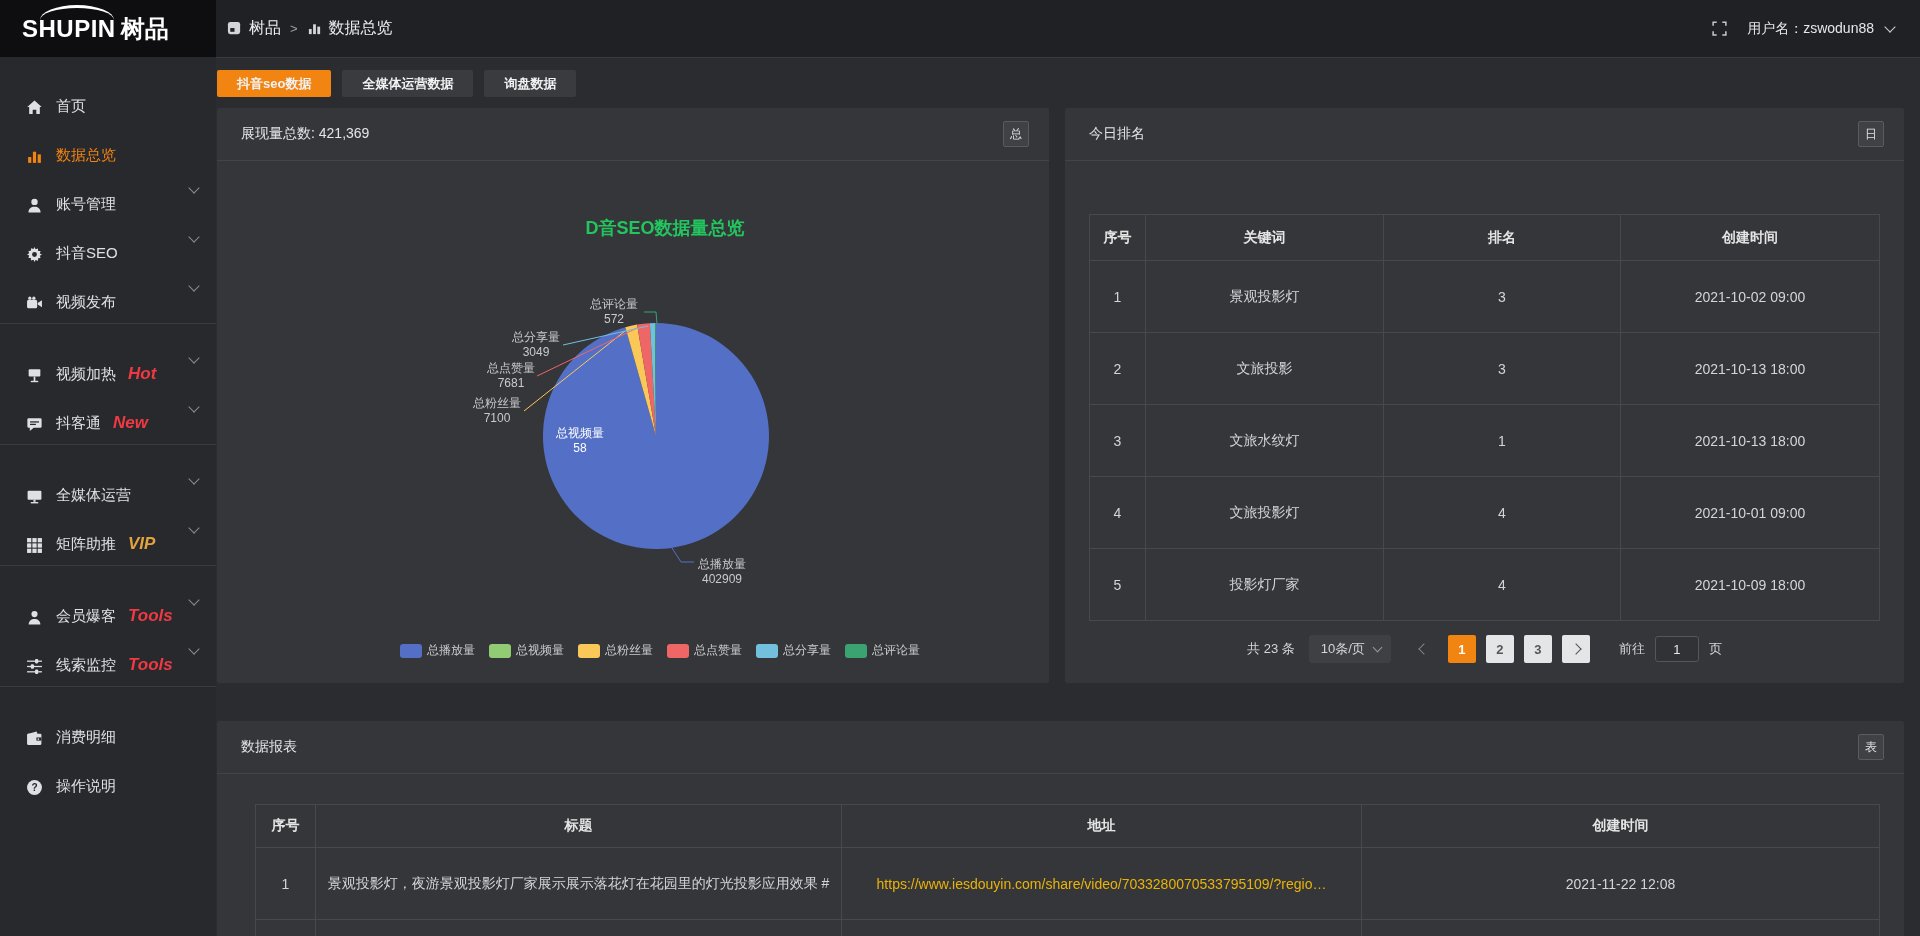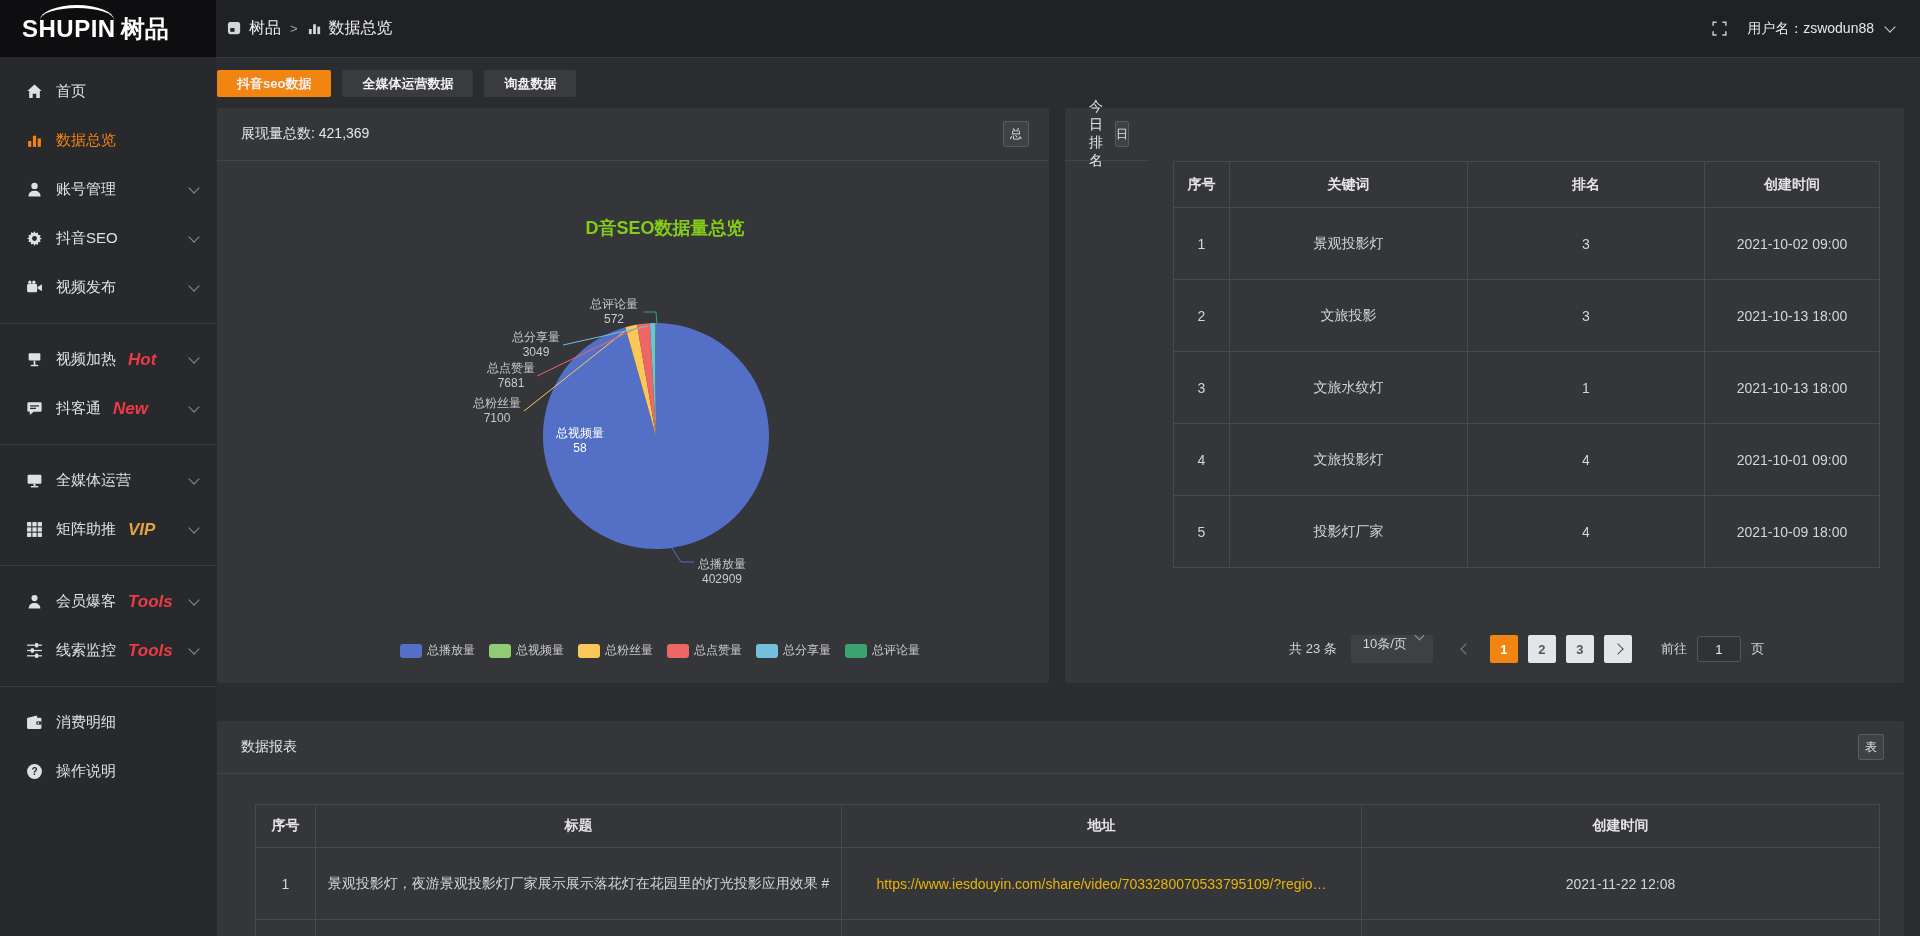--- a/index.html
+++ b/index.html
@@ -8,21 +8,21 @@
   .app{display:flex;height:100%;}
 
   
   .sidebar{width:216px;flex:0 0 216px;background:#28292d;display:flex;flex-direction:column;}
   .logo{height:57px;flex:0 0 57px;background:#0e0e10;display:flex;align-items:center;padding-left:22px;position:relative;}
   .logo-en{color:#fff;font-size:24px;font-weight:800;letter-spacing:.5px;}
   .logo-cn{color:#fff;font-size:24px;font-weight:800;margin-left:5px;}
   .logo-arc{position:absolute;left:40px;top:5px;width:74px;height:12px;border-top:3px solid #fff;
             border-radius:50% 50% 0 0/100% 100% 0 0;}
   .side-nav{padding-top:10px;}
-  .nav-item{height:49px;display:flex;align-items:center;padding:0 14px 0 26px;cursor:pointer;
+  .nav-item{height:49px;display:flex;align-items:flex-end;padding:0 14px 0 26px;cursor:pointer;
             color:#dfe0e2;font-size:15px;position:relative;}
   .nav-item .icon{width:17px;height:17px;margin-right:13px;display:inline-flex;align-items:center;}
   .nav-item .icon svg{width:17px;height:17px;}
   .nav-item.active{color:#f28411;}
   .nav-badge{font-style:italic;font-weight:700;font-size:17px;margin-left:12px;}
   .nav-chevron{position:absolute;right:18px;top:50%;width:7px;height:7px;margin-top:-6px;
                border-right:1.5px solid #8a8b8f;border-bottom:1.5px solid #8a8b8f;transform:rotate(45deg);}
   .nav-divider{height:1px;background:#3a3b3f;margin:11px 0;}
 
   
@@ -48,44 +48,44 @@
   .panel-head{height:53px;flex:0 0 53px;box-sizing:border-box;display:flex;align-items:center;
               justify-content:space-between;padding:0 20px 0 24px;
               border-bottom:1px solid rgba(255,255,255,.07);font-size:14px;color:#e4e5e7;}
   .corner-btn{width:26px;height:26px;background:#404145;border:1px solid #5a5b5f;border-radius:2px;
               color:#dfe0e2;font-size:12px;cursor:pointer;padding:0;font-family:inherit;}
 
   
   .left-panel{width:832px;flex:0 0 832px;height:575px;display:flex;flex-direction:column;}
   .chart-body{position:relative;flex:1;}
   .chart-title{position:absolute;top:55px;left:64px;right:0;text-align:center;font-size:18px;
-               font-weight:600;color:#84cc16;}
+               font-weight:600;color:#22c55e;}
   #pie-svg{position:absolute;left:0;top:0;}
   .pie-label{position:absolute;transform:translate(-50%,-50%);text-align:center;font-size:12px;
              line-height:15px;color:#c9cacc;white-space:nowrap;}
   .legend{position:absolute;top:481px;left:54px;right:0;display:flex;justify-content:center;
           align-items:center;gap:14px;}
   .legend-item{display:flex;align-items:center;gap:5px;cursor:pointer;}
   .legend-marker{width:22px;height:14px;border-radius:3px;}
   .legend-label{font-size:12px;color:#cbccce;}
 
   
-  .right-panel{flex:1;height:575px;display:flex;flex-direction:row;min-width:0;}
+  .right-panel{flex:1;height:575px;display:flex;flex-direction:column;min-width:0;}
   .rank-body{position:relative;flex:1;}
   table.grid{border-collapse:collapse;table-layout:fixed;}
   .grid th,.grid td{border:1px solid #48494d;text-align:center;font-weight:400;overflow:hidden;
                     white-space:nowrap;text-overflow:ellipsis;}
   .grid th{height:43px;font-size:14px;color:#e5e5e5;font-weight:700;}
   #rank-table{position:absolute;left:24px;top:53px;width:calc(100% - 48px);}
   #rank-table td{height:69px;font-size:14px;color:#d4d5d7;}
 
   .pagination{position:absolute;bottom:20px;left:0;right:0;display:flex;justify-content:center;
               align-items:center;font-size:13px;color:#d4d5d7;}
   .pag-total{margin-right:14px;}
-  .page-size-select{height:28px;background:#3f4044;border-radius:3px;display:flex;
+  .page-size-select{height:28px;background:#3f4044;border-radius:3px;display:flex;align-items:center;
                     padding:0 10px 0 12px;gap:9px;margin-right:22px;cursor:pointer;}
   .sel-chevron{width:6px;height:6px;border-right:1.4px solid #97989b;border-bottom:1.4px solid #97989b;
                transform:rotate(45deg);margin-top:-3px;}
   .pg-prev{width:22px;height:28px;display:flex;align-items:center;justify-content:center;
            cursor:pointer;margin-right:8px;}
   .chev-l{width:7px;height:7px;border-left:1.6px solid #808185;border-bottom:1.6px solid #808185;transform:rotate(45deg);}
   .chev-r{width:7px;height:7px;border-right:1.6px solid #4f5156;border-bottom:1.6px solid #4f5156;transform:rotate(-45deg);}
   .pg-btn{width:28px;height:28px;border-radius:2px;display:flex;align-items:center;justify-content:center;
           font-size:13px;font-weight:700;margin:0 5px;cursor:pointer;background:#e4e5e7;color:#55575c;
           border:none;font-family:inherit;}

